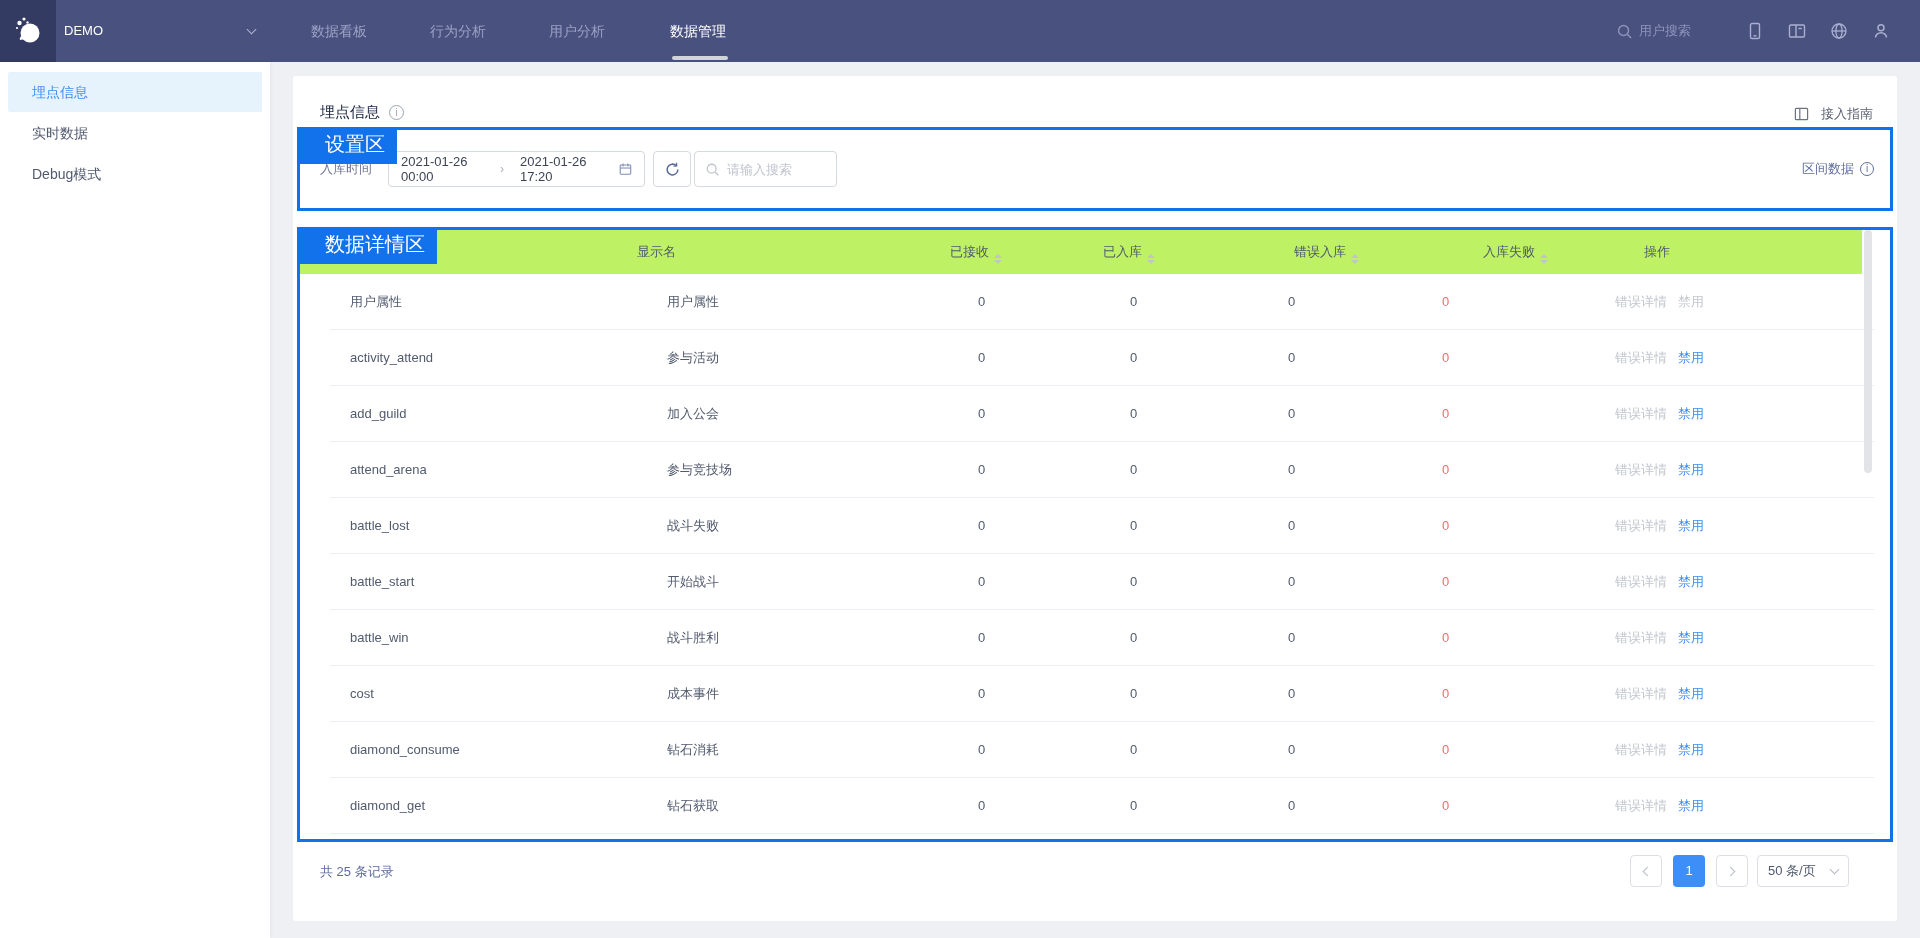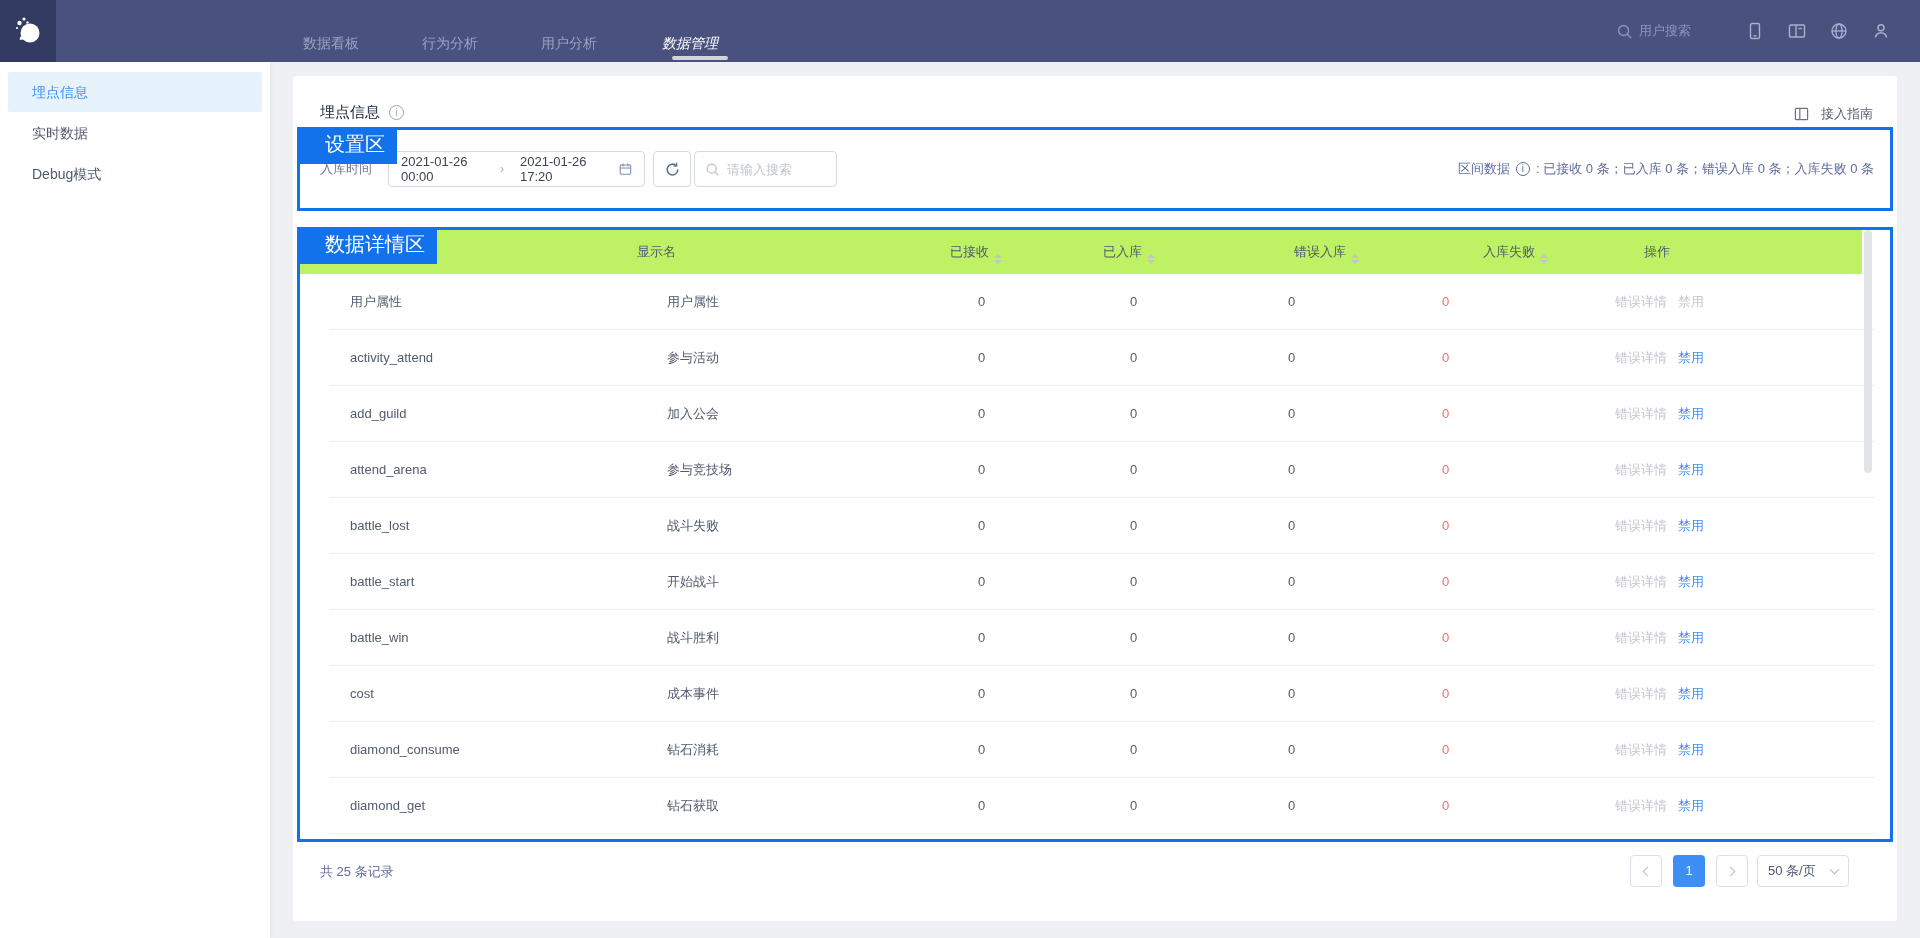--- a/index.html
+++ b/index.html
@@ -13,21 +13,21 @@
 
   
   .topbar { position:absolute; left:0; top:0; width:1920px; height:62px; background:#49517f; }
   .logo-box { position:absolute; left:0; top:0; width:56px; height:62px; background:#333b63;
               display:flex; align-items:center; justify-content:center; }
   .project-select { position:absolute; left:0; top:0; height:62px; width:270px; cursor:pointer; }
   .project-name { position:absolute; left:64px; top:0; line-height:62px; color:#ffffff; font-size:13px; }
   .chev { display:inline-block; width:7px; height:7px; border-right:1.5px solid #aeb4d2;
           border-bottom:1.5px solid #aeb4d2; transform:rotate(45deg); }
   .project-select .chev { position:absolute; left:248px; top:26px; }
-  .nav-item { position:absolute; top:12px; width:72px; text-align:left; line-height:62px;
+  .nav-item { position:absolute; top:0; width:72px; text-align:center; line-height:62px;
               font-size:14px; color:#9aa2c5; cursor:pointer; }
   .nav-item.active { color:#ffffff; }
   .nav-underline { position:absolute; left:672px; top:56px; width:56px; height:4px;
                    border-radius:2px; background:rgba(255,255,255,0.75); }
   .tb-search { position:absolute; left:1616px; top:22px; display:flex; align-items:center; gap:6px;
                color:#8d95bd; font-size:13px; cursor:pointer; }
   .tb-icon { position:absolute; top:22px; cursor:pointer; }
 
   
   .sidebar { position:absolute; left:0; top:62px; width:270px; height:876px; background:#ffffff;
@@ -119,25 +119,29 @@
   <div class="logo-box">
     <svg width="30" height="34" viewBox="0 0 30 34">
       <circle cx="17" cy="19" r="9.5" fill="#ffffff"></circle>
       <path d="M9 22 q-3 1 -2 4 l5 -1 z" fill="#ffffff"></path>
       <circle cx="6.5" cy="9" r="2.2" fill="#ffffff"></circle>
       <circle cx="11" cy="5" r="1.6" fill="#ffffff"></circle>
       <circle cx="14.5" cy="8.5" r="1.2" fill="#ffffff"></circle>
       <circle cx="4" cy="14" r="1.1" fill="#ffffff"></circle>
     </svg>
   </div>
+  <div class="project-select">
+    <span class="project-name">DEMO</span>
+    <span class="chev"></span>
+  </div>
 
   <div class="nav-item" style="left:303px;">数据看板</div>
   <div class="nav-item" style="left:422px;">行为分析</div>
   <div class="nav-item" style="left:541px;">用户分析</div>
-  <div class="nav-item active" style="left:662px;font-style:italic;">数据管理</div>
+  <div class="nav-item active" style="left:662px;">数据管理</div>
   <div class="nav-underline"></div>
 
   <div class="tb-search">
     <svg width="17" height="17" viewBox="0 0 18 18" fill="none" stroke="#8d95bd" stroke-width="1.5">
       <circle cx="8" cy="8" r="5.3"></circle>
         <line x1="12.2" y1="12.2" x2="16" y2="16"></line>
     </svg>
     <span>用户搜索</span>
   </div>
   <span class="tb-icon" style="left:1746px;">
@@ -216,21 +220,20 @@
       <svg width="15" height="15" viewBox="0 0 18 18" fill="none" stroke="#c0c4cf" stroke-width="1.6">
         <circle cx="8" cy="8" r="5.3"></circle>
           <line x1="12.2" y1="12.2" x2="16" y2="16"></line>
       </svg>
       <input type="text" placeholder="请输入搜索" style="">
     </div>
 
     <div class="range-stats">
       <span>区间数据</span>
       <i class="info-i" style="width:14px;height:14px;line-height:12px;">i</i>
-      <span>: 已接收 0 条；已入库 0 条；错误入库 0 条；入库失败 0 条</span>
     </div>
   </div>
 
   <div class="anno-box details">
     <div class="anno-label">数据详情区</div>
 
     <div class="thead">
       <span class="hcell" style="left:337px;">
         <span>显示名</span>
       </span>

